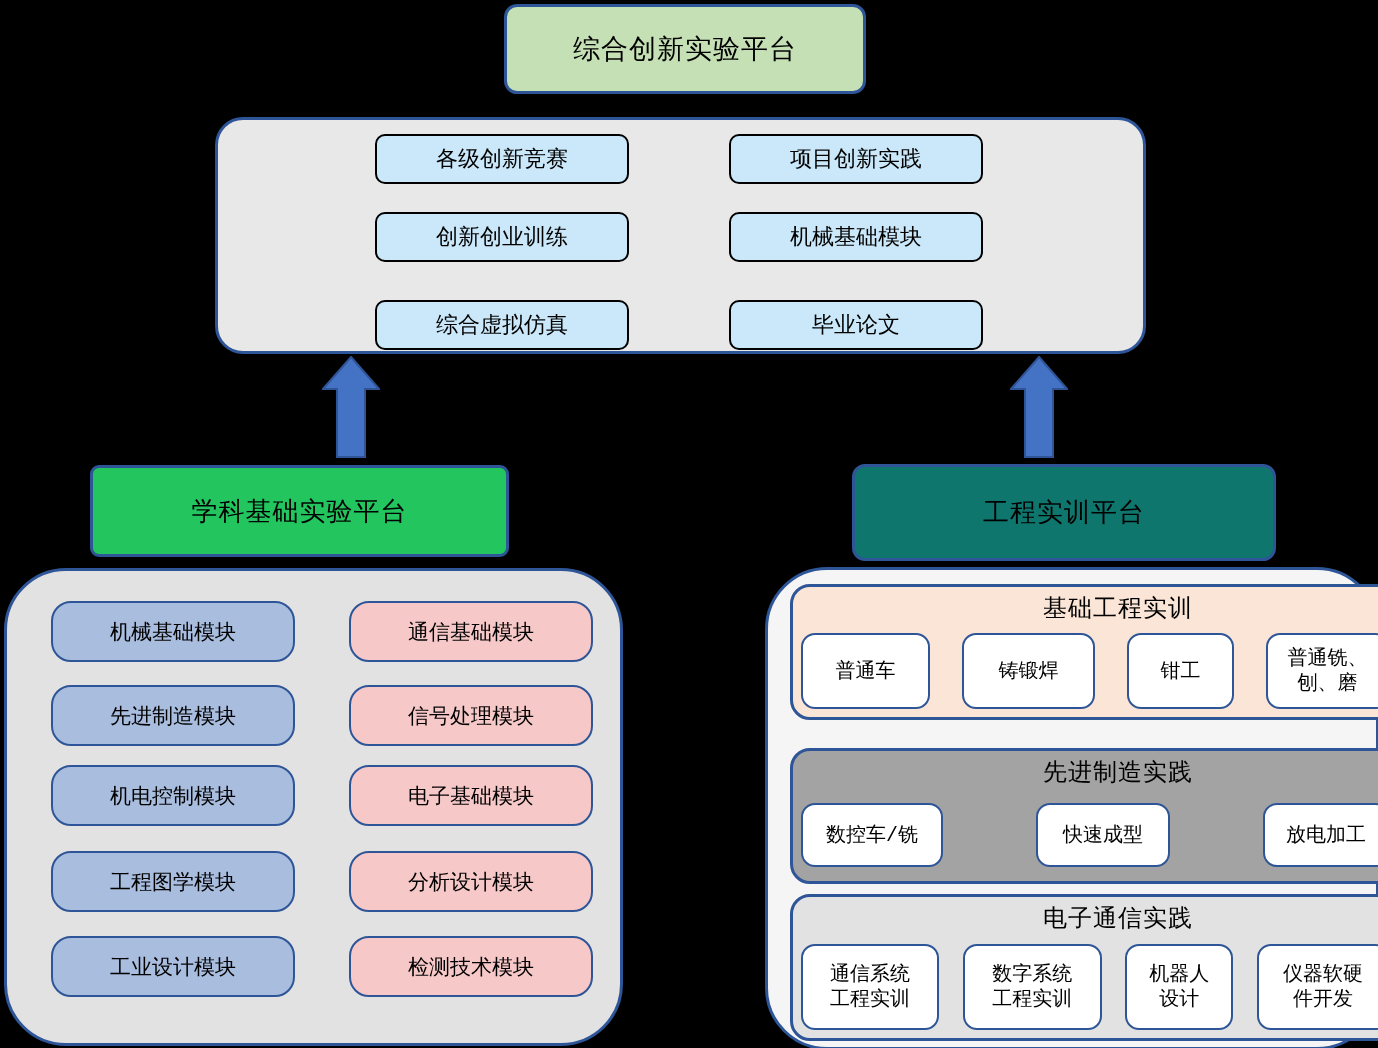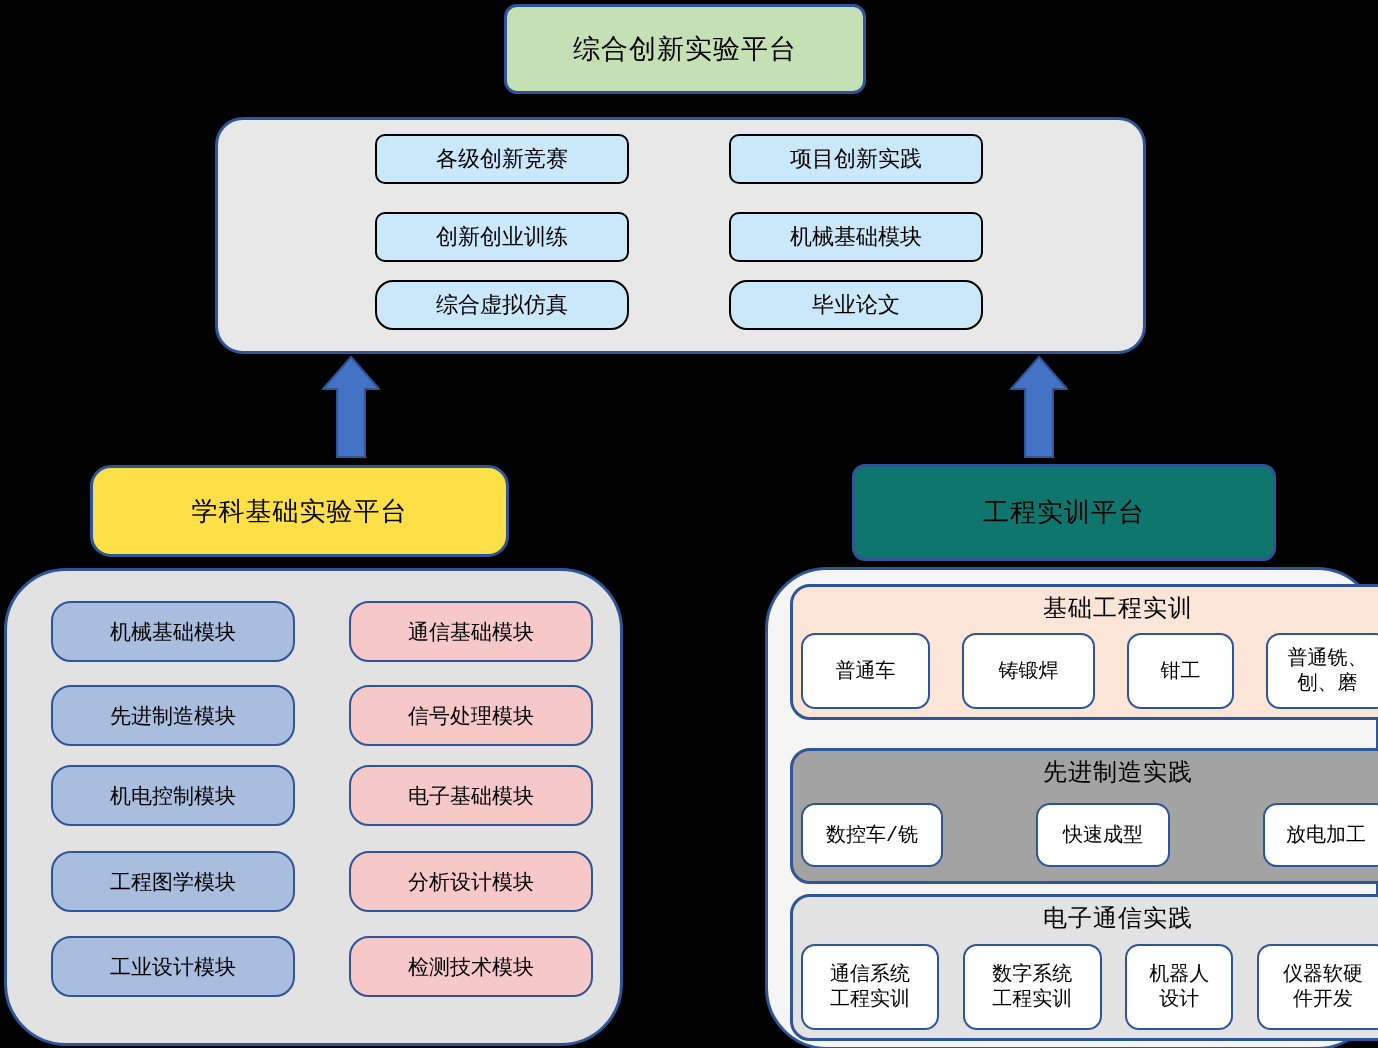--- a/index.html
+++ b/index.html
@@ -25,31 +25,31 @@
     position:absolute;left:215px;top:117px;width:925px;height:231px;
     background:#E9E8E8;border:3px solid #2E5597;border-radius:28px;
   }
   .blue-item{
     position:absolute;width:250px;height:46px;
     background:#CAE8F9;border:2px solid #000;border-radius:10px;
     font-size:22px;
   }
   .bi-l{left:157px;}
   .bi-r{left:511px;}
-  .row1{top:14px;} .row2{top:92px;} .row3{top:160px;border-radius:18px;}
+  .row1{top:14px;} .row2{top:92px;} .row3{top:180px;}
 
   
   .arrow{position:absolute;width:58px;height:102px;}
   .arrow-left{left:322px;top:356px;}
   .arrow-right{left:1010px;top:356px;}
 
   
   .left-platform{
     position:absolute;left:90px;top:465px;width:413px;height:86px;
-    background:#fde047;border:3px solid #2E5597;border-radius:21px;
+    background:#22c55e;border:3px solid #2E5597;border-radius:9px;
     font-size:26px;letter-spacing:1px;
   }
   .right-platform{
     position:absolute;left:852px;top:464px;width:418px;height:91px;
     background:#0f766e;border:3px solid #2E5597;border-radius:13px;
     font-size:26px;letter-spacing:1px;
   }
 
   
   .left-container{

